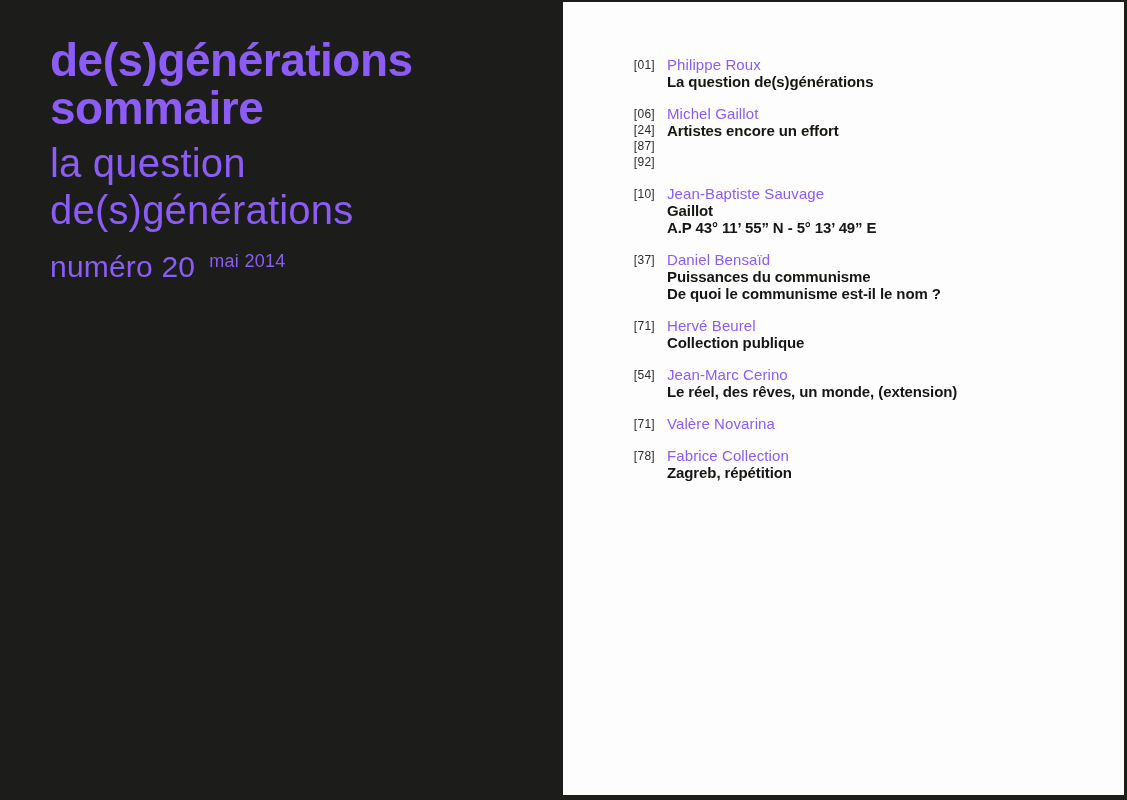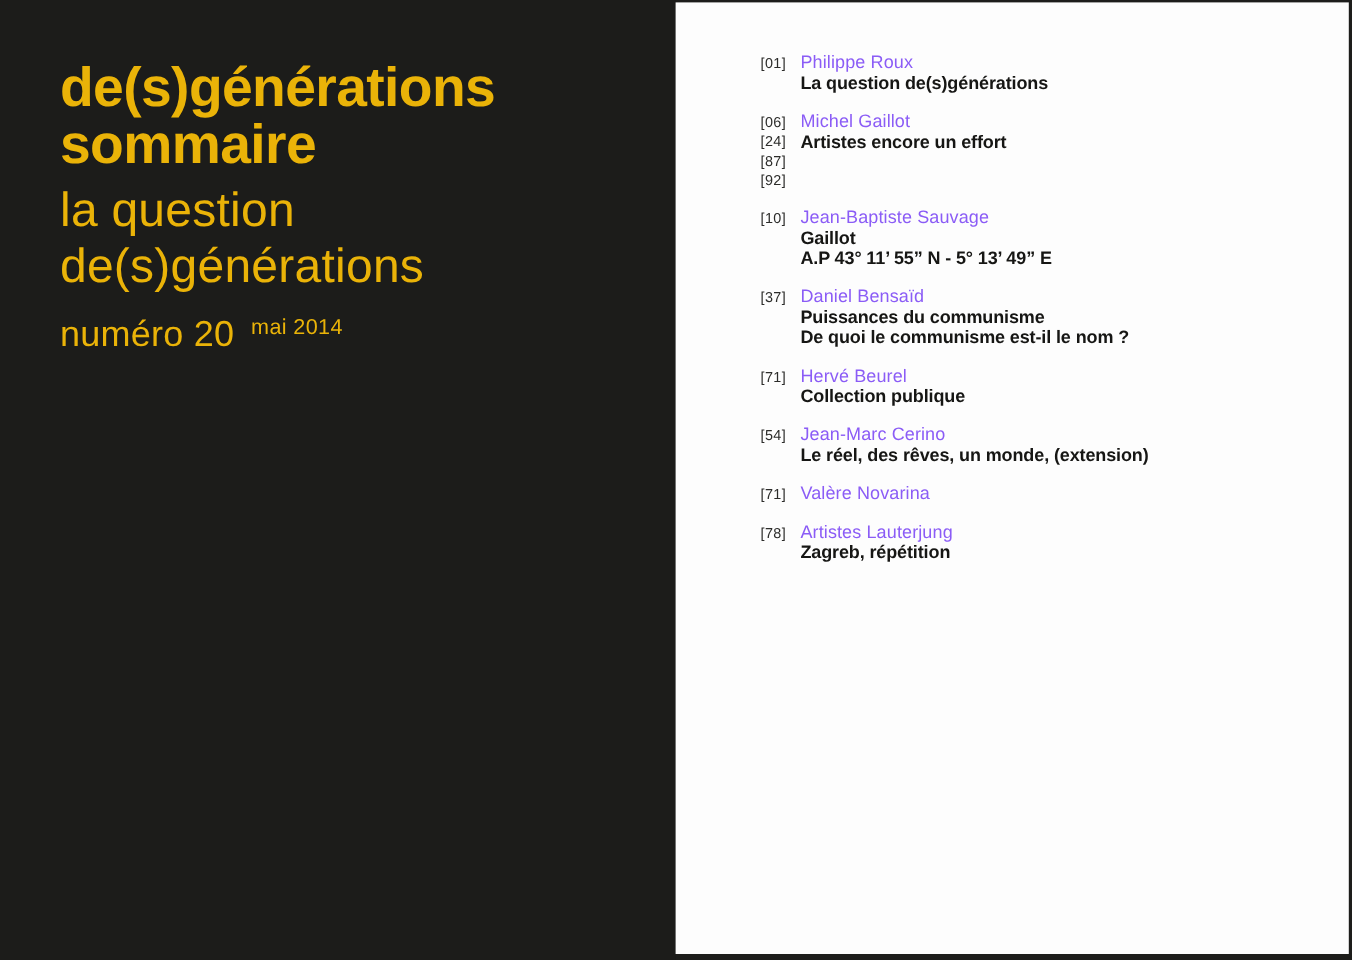--- a/index.html
+++ b/index.html
@@ -19,22 +19,22 @@
   
   .cover-panel {
     position: absolute;
     left: 0; top: 0;
     width: 563px; height: 800px;
     background: #1c1c1a;
   }
   .cover-text {
     position: absolute;
     left: 50px;
-    top: 48px;
-    color: #eab308;
+    top: 36px;
+    color: #8b5cf6;
   }
   .cover-title-line {
     font-size: 46px;
     font-weight: 700;
     line-height: 48px;
     letter-spacing: -0.5px;
   }
   .cover-sub-line {
     font-size: 40px;
     font-weight: 400;
@@ -58,21 +58,21 @@
   
   .paper-page {
     position: absolute;
     left: 563px;
     top: 2px;
     width: 561px;               
     height: 793px;              
     background: #fdfdfd;
   }
   .toc-list {
-    padding-top: 42px;
+    padding-top: 54px;
     padding-left: 0;
   }
   .toc-entry {
     display: flex;
     align-items: flex-start;
     margin-bottom: 15px;
   }
   .toc-numbers {
     width: 92px;
     flex: 0 0 92px;
@@ -195,20 +195,20 @@
     <div class="toc-text">
             <div class="toc-author">Valère Novarina</div>
           </div>
   </div>
 
   <div class="toc-entry">
     <div class="toc-numbers">
             <span class="toc-number">[78]</span>
           </div>
     <div class="toc-text">
-            <div class="toc-author">Artistes Lauterjung</div>
+            <div class="toc-author">Fabrice Collection</div>
             <div class="toc-title">Zagreb, répétition</div>
           </div>
   </div>
 </div>
   </div>
 
 </div>
 
 </body></html>

